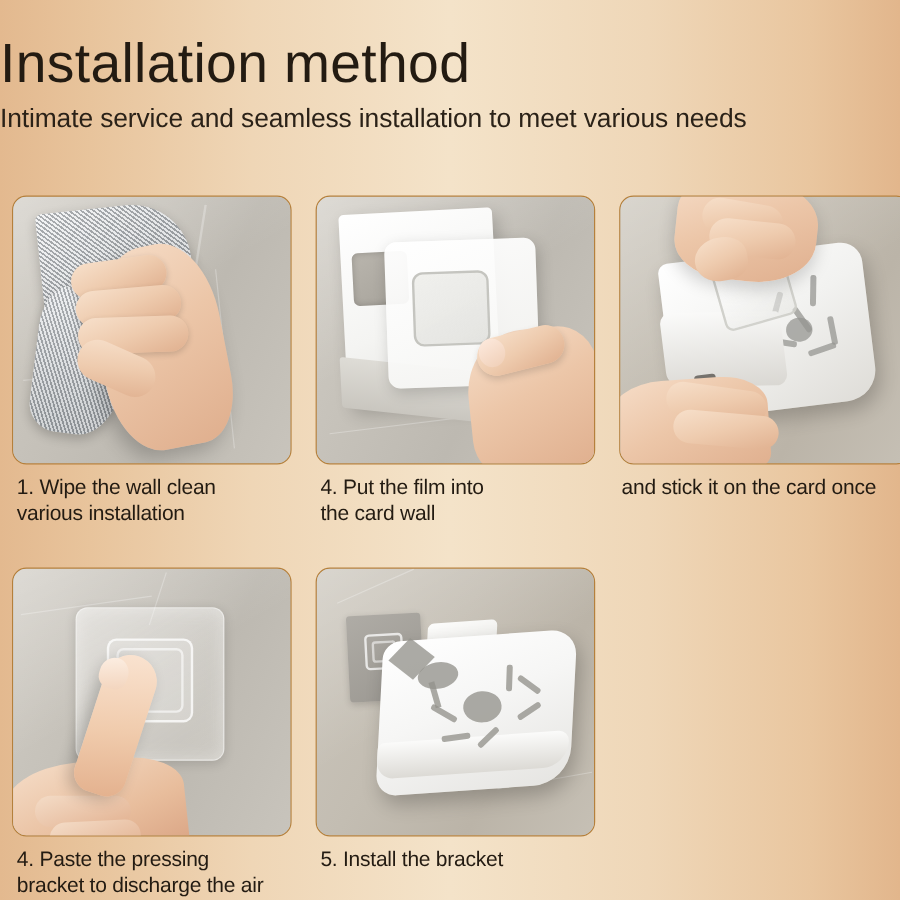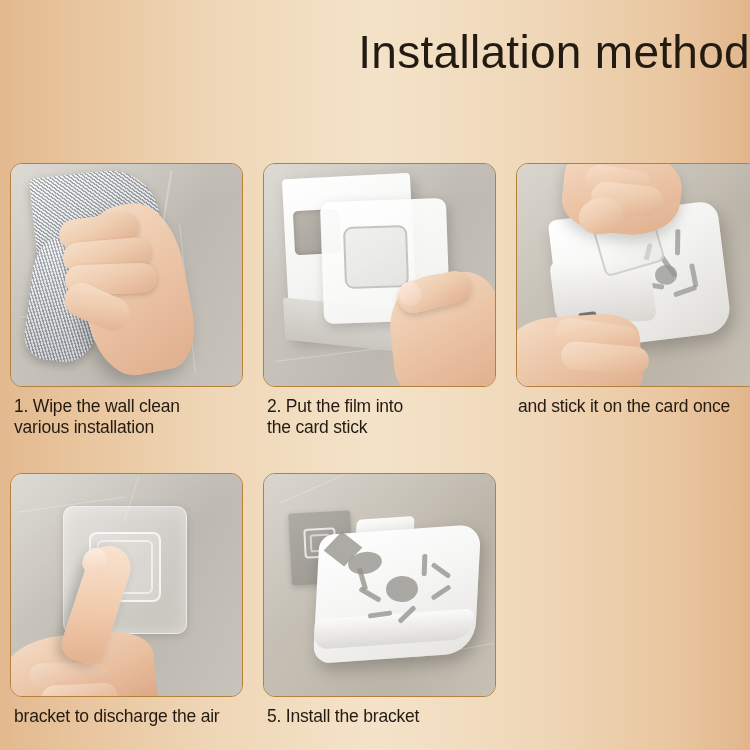--- a/index.html
+++ b/index.html
@@ -7,21 +7,21 @@
   body {
     font-family:"Liberation Sans", sans-serif;
     background:linear-gradient(90deg,
         #e3b98f 0%, #e8c49c 10%, #efd6b6 28%, #f4e3c9 50%,
         #efd7b8 72%, #e9c69f 90%, #e2b68c 100%);
     overflow:hidden;
     position:relative;
   }
 
   
-  .header { text-align:right; padding-top:28px; }
+  .header { text-align:left; padding-top:28px; }
   .title {
     font-size:46px; font-weight:400; color:#231b12;
     letter-spacing:.3px; line-height:1.05;
   }
   .subtitle {
     font-size:22px; font-weight:400; color:#2b2218;
     margin-top:10px; letter-spacing:-.1px;
   }
 
   
@@ -369,20 +369,21 @@
     position:absolute; left:104px; top:140px; width:48px; height:10px;
     background:linear-gradient(90deg,#d9b660,#a98b38);
     border-radius:4px; transform:skewY(-8deg);
   }
 </style>
 </head>
 <body>
 
 <div class="header">
   <div class="title">Installation method</div>
+  <div class="subtitle">Intimate service and seamless installation to meet various needs</div>
 </div>
 
 <div class="grid">
 
   <div class="cell c1">
     <div class="panel p1">
       <div class="wall"></div>
       <div class="veins">
         <i style="left:150px;top:6px;width:1.5px;height:120px;transform:rotate(9deg)"></i>
         <i style="left:176px;top:60px;width:1.2px;height:150px;transform:rotate(-6deg)"></i>
@@ -411,22 +412,22 @@
       <div class="box white"></div>
       <div class="boxside"></div>
       <div class="hole"></div>
       <div class="film"></div>
       <div class="filmsq"></div>
       <div class="hand skin"></div>
       <div class="fg skin2"></div>
       <div class="nail"></div>
     </div>
     <div class="caption">
-      <div>2. Put the film into</div>
-      <div>the card stick</div>
+      <div>4. Put the film into</div>
+      <div>the card wall</div>
     </div>
   </div>
 
   <div class="cell c3">
     <div class="panel p3">
       <div class="wall warm"></div>
       <div class="brk">
         <div class="slot" style="left:92px;top:34px;width:5px;height:26px;transform:rotate(22deg)"></div>
         <div class="slot" style="left:112px;top:48px;width:5px;height:24px;transform:rotate(-28deg)"></div>
         <div class="slot" style="left:124px;top:24px;width:5px;height:26px;transform:rotate(8deg)"></div>
@@ -462,20 +463,21 @@
       <div class="sq1"></div>
       <div class="sq2"></div>
       <div class="hand2">
         <div class="k" style="left:24px;top:28px;width:80px;transform:rotate(6deg)"></div>
         <div class="k" style="left:34px;top:50px;width:76px;transform:rotate(3deg)"></div>
       </div>
       <div class="finger"></div>
       <div class="fnail"></div>
     </div>
     <div class="caption">
+      <div>4. Paste the pressing</div>
       <div>bracket to discharge the air</div>
     </div>
   </div>
 
   <div class="cell c5">
     <div class="panel p5">
       <div class="wall warm"></div>
       <div class="veins">
         <i style="left:14px;top:14px;width:70px;height:1.4px;transform:rotate(-24deg)"></i>
         <i style="left:150px;top:176px;width:80px;height:1.2px;transform:rotate(-10deg)"></i>

